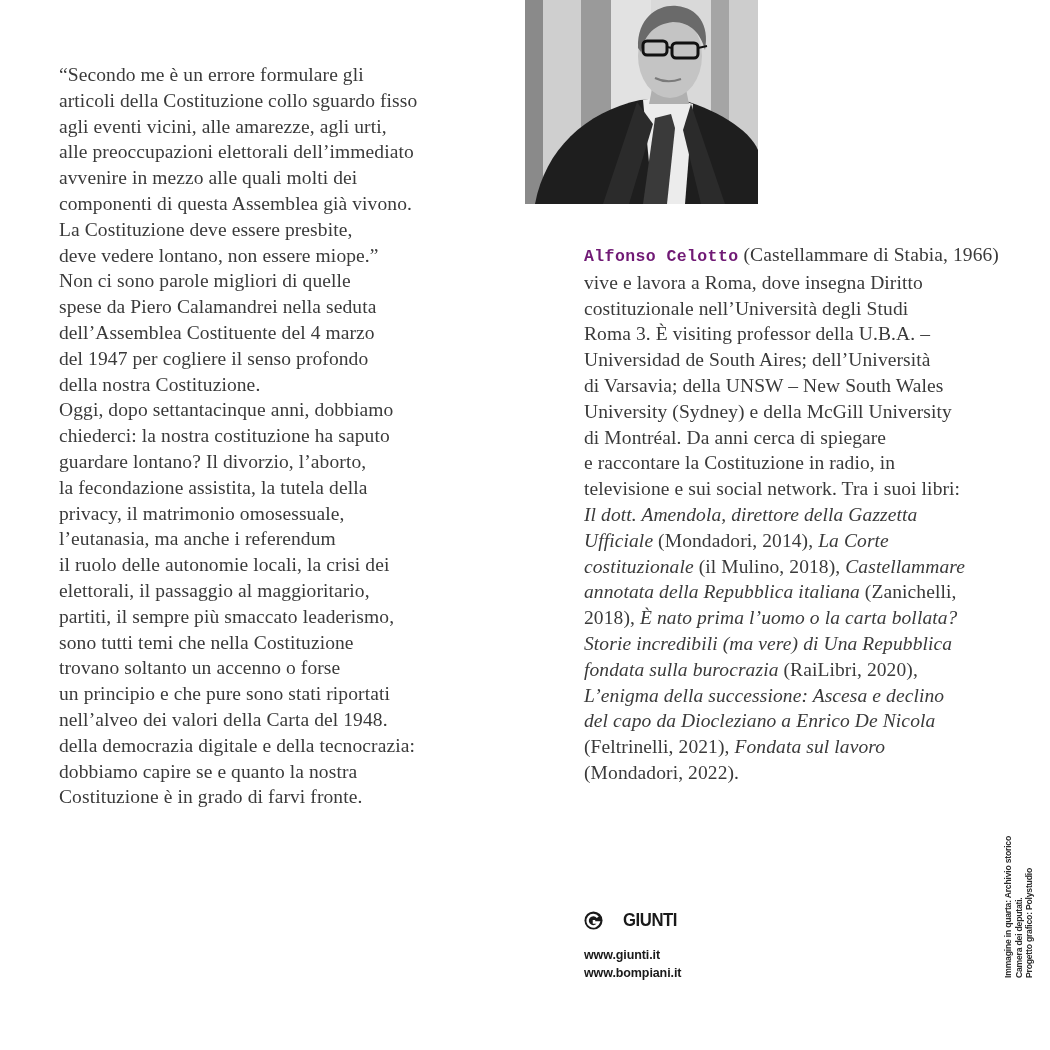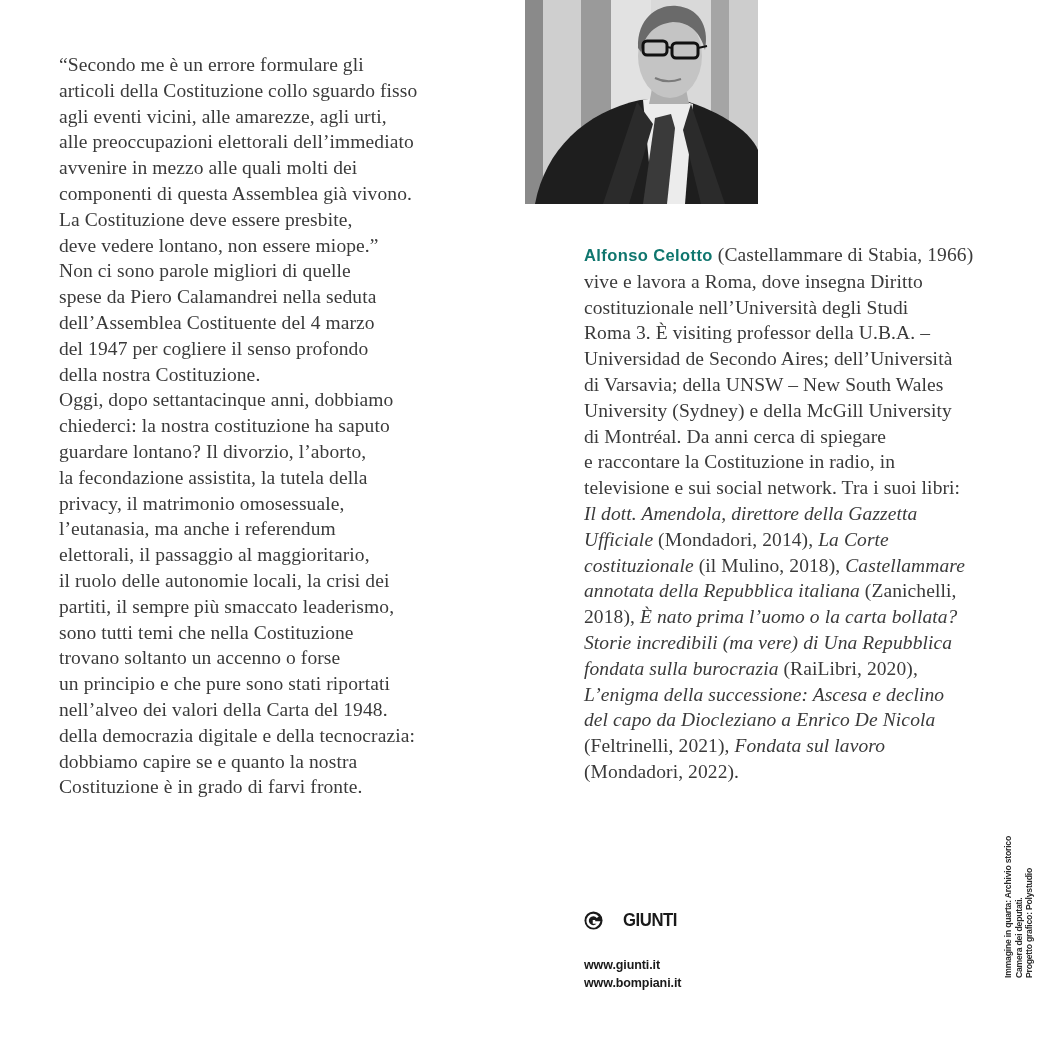--- a/index.html
+++ b/index.html
@@ -20,21 +20,21 @@
       font-size: 19.5px;
       line-height: 25.8px;
       letter-spacing: 0.1px;
     }
     .col .line {
       display: block;
       white-space: nowrap;
     }
     #left-col {
       left: 59px;
-      top: 52px;
+      top: 62px;
       width: 420px;
     }
     #right-col {
       left: 584px;
       top: 242px;
       width: 440px;
     }
     .author-name {
       color: #2aa6b5;
       font-family: "Liberation Sans", "DejaVu Sans", sans-serif;
@@ -76,21 +76,21 @@
     }
     .logo-text {
       font-size: 19px;
       font-weight: bold;
       letter-spacing: -0.5px;
       transform: scaleX(0.88);
       transform-origin: left center;
       display: inline-block;
     }
     .sites {
-      margin-top: 24px;
+      margin-top: 14px;
       font-size: 12.5px;
       font-weight: bold;
       line-height: 18px;
       letter-spacing: -0.1px;
     }
     .sites a {
       display: block;
       color: #1a1a1a;
       text-decoration: none;
     }
@@ -128,22 +128,22 @@
     <span class="line">spese da Piero Calamandrei nella seduta</span>
     <span class="line">dell’Assemblea Costituente del 4 marzo</span>
     <span class="line">del 1947 per cogliere il senso profondo</span>
     <span class="line">della nostra Costituzione.</span>
     <span class="line">Oggi, dopo settantacinque anni, dobbiamo</span>
     <span class="line">chiederci: la nostra costituzione ha saputo</span>
     <span class="line">guardare lontano? Il divorzio, l’aborto,</span>
     <span class="line">la fecondazione assistita, la tutela della</span>
     <span class="line">privacy, il matrimonio omosessuale,</span>
     <span class="line">l’eutanasia, ma anche i referendum</span>
+    <span class="line">il ruolo delle autonomie locali, la crisi dei</span>
     <span class="line">elettorali, il passaggio al maggioritario,</span>
-    <span class="line">il ruolo delle autonomie locali, la crisi dei</span>
     <span class="line">partiti, il sempre più smaccato leaderismo,</span>
     <span class="line">sono tutti temi che nella Costituzione</span>
     <span class="line">trovano soltanto un accenno o forse</span>
     <span class="line">un principio e che pure sono stati riportati</span>
     <span class="line">nell’alveo dei valori della Carta del 1948.</span>
     <span class="line">della democrazia digitale e della tecnocrazia:</span>
     <span class="line">dobbiamo capire se e quanto la nostra</span>
     <span class="line">Costituzione è in grado di farvi fronte.</span>
   </div>
 
@@ -177,25 +177,25 @@
     <rect x="118" y="41" width="24" height="14" rx="4" fill="none" stroke="#111" stroke-width="3"></rect>
     <rect x="147" y="43" width="26" height="15" rx="4" fill="none" stroke="#111" stroke-width="3"></rect>
     <line x1="142" y1="47" x2="147" y2="48" stroke="#111" stroke-width="2"></line>
     <line x1="173" y1="48" x2="182" y2="46" stroke="#111" stroke-width="2"></line>
 
     <path d="M130 78 Q 142 84, 156 79" fill="none" stroke="#7a7a7a" stroke-width="2"></path>
   </svg>
 </div>
 
 <div id="right-col" class="col">
-  <span class="line"><span class="author-name" style="color: #0f766e;">Alfonso Celotto</span><span> (Castellammare di Stabia, 1966)</span></span>
+  <span class="line"><span class="author-name" style="color: #701a75; font-family: Liberation Mono, monospace;">Alfonso Celotto</span><span> (Castellammare di Stabia, 1966)</span></span>
   <span class="line">vive e lavora a Roma, dove insegna Diritto</span>
     <span class="line">costituzionale nell’Università degli Studi</span>
     <span class="line">Roma 3. È visiting professor della U.B.A. –</span>
-    <span class="line">Universidad de Secondo Aires; dell’Università</span>
+    <span class="line">Universidad de South Aires; dell’Università</span>
     <span class="line">di Varsavia; della UNSW – New South Wales</span>
     <span class="line">University (Sydney) e della McGill University</span>
     <span class="line">di Montréal. Da anni cerca di spiegare</span>
     <span class="line">e raccontare la Costituzione in radio, in</span>
     <span class="line">televisione e sui social network. Tra i suoi libri:</span>
   <span class="line"><span class="it">Il dott. Amendola, direttore della Gazzetta</span></span>
   <span class="line"><span class="it">Ufficiale</span><span> (Mondadori, 2014), </span><span class="it">La Corte</span></span>
   <span class="line"><span class="it">costituzionale</span><span> (il Mulino, 2018), </span><span class="it">Castellammare</span></span>
   <span class="line"><span class="it">annotata della Repubblica italiana</span><span> (Zanichelli,</span></span>
   <span class="line"><span>2018), </span><span class="it">È nato prima l’uomo o la carta bollata?</span></span>

